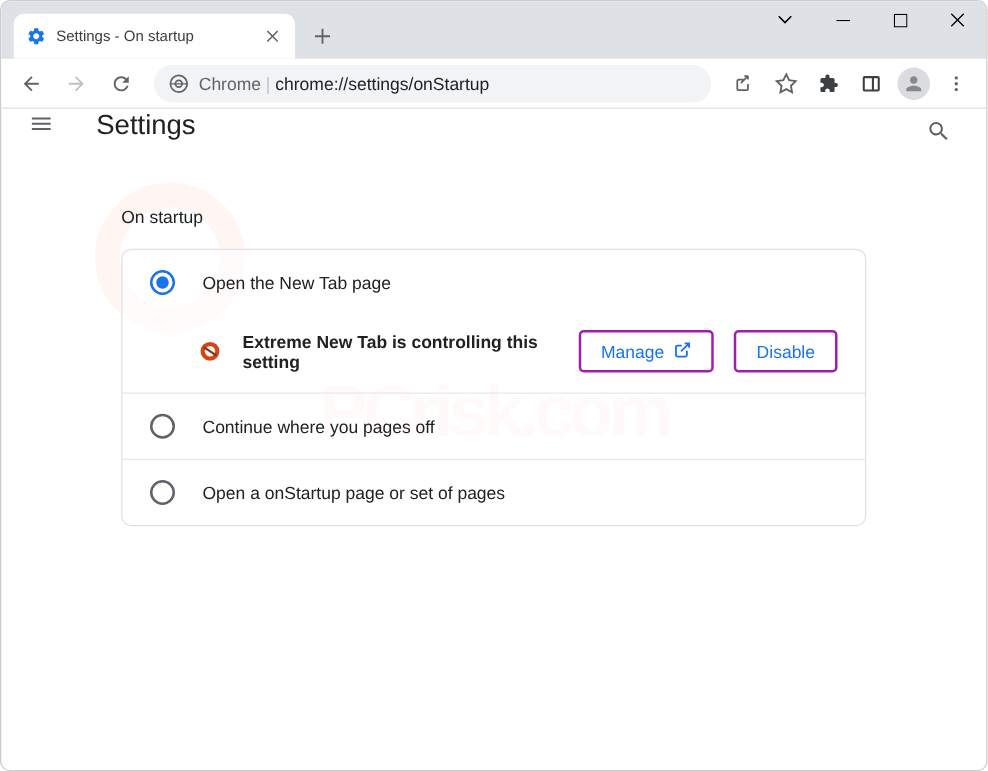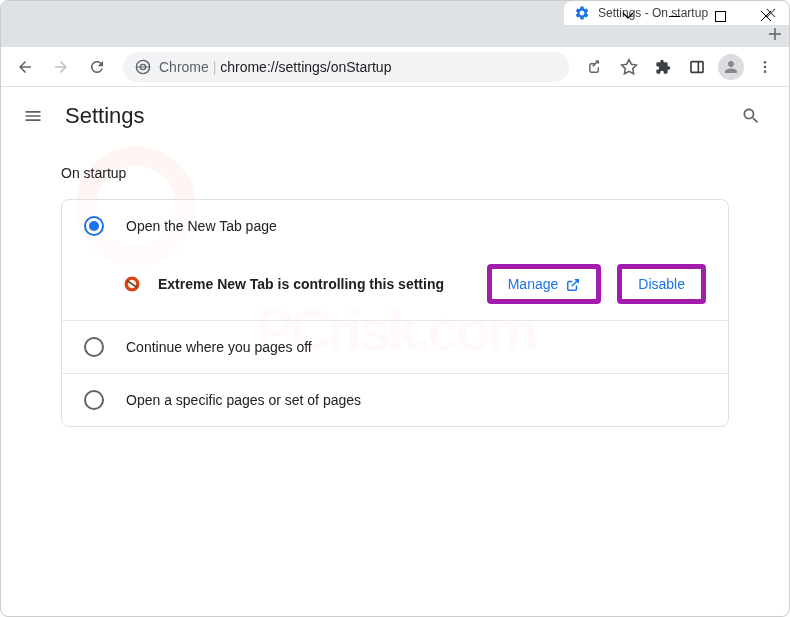--- a/index.html
+++ b/index.html
@@ -3,21 +3,21 @@
   <meta charset="utf-8">
   <style>
     * { box-sizing: border-box; margin: 0; padding: 0; font-family: "Segoe UI", Arial, sans-serif; }
     body { width: 790px; height: 617px; background: #fff; position: relative; overflow: hidden; border: 1px solid #ccc; border-radius: 8px; }
     
     
     .watermark { position: absolute; top: 50%; left: 50%; transform: translate(-50%, -60%); font-size: 58px; font-weight: bold; color: rgba(255, 100, 60, 0.08); letter-spacing: -4px; pointer-events: none; z-index: 1; white-space: nowrap; margin-top: 27px; }
     .watermark-circle { position: absolute; top: 145px; left: 75px; width: 120px; height: 120px; border: 20px solid rgba(255, 100, 60, 0.06); border-radius: 50%; pointer-events: none; z-index: 1; }
     
     
-    .titlebar { height: 46px; background: #dee1e6; display: flex; align-items: flex-end; padding-left: 10px; position: relative; flex-direction: column; }
+    .titlebar { height: 46px; background: #dee1e6; display: flex; align-items: flex-end; padding-left: 10px; position: relative; }
     .tab { background: #fff; height: 36px; width: 225px; border-radius: 8px 8px 0 0; display: flex; align-items: center; padding: 0 10px; gap: 8px; font-size: 12px; color: #3c4043; }
     .tab-icon { width: 16px; height: 16px; display: flex; align-items: center; justify-content: center; }
     .tab-title { flex: 1; white-space: nowrap; overflow: hidden; text-overflow: ellipsis; }
     .tab-close { width: 16px; height: 16px; display: flex; align-items: center; justify-content: center; color: #5f6368; cursor: pointer; }
     .new-tab { width: 28px; height: 28px; display: flex; align-items: center; justify-content: center; margin-left: 8px; margin-bottom: 4px; color: #5f6368; cursor: pointer; border-radius: 50%; }
     .window-controls { position: absolute; right: 0; top: 0; display: flex; height: 30px; }
     .win-btn { width: 46px; height: 30px; display: flex; align-items: center; justify-content: center; color: #000; cursor: pointer; }
     .win-chevron { width: 46px; height: 30px; display: flex; align-items: center; justify-content: center; color: #000; }
     
     
@@ -26,37 +26,37 @@
     .nav-btn.disabled { color: #bdc1c6; cursor: default; }
     .omnibox { flex: 1; height: 30px; background: #f1f3f4; border-radius: 15px; display: flex; align-items: center; padding: 0 12px; margin: 0 6px; gap: 8px; font-size: 14px; color: #5f6368; }
     .omnibox-url { color: #202124; }
     .omnibox-prefix { color: #5f6368; }
     .omnibox-divider { color: #c0c0c0; }
     .toolbar-right { display: flex; align-items: center; gap: 2px; }
     .tool-btn { width: 32px; height: 32px; display: flex; align-items: center; justify-content: center; border-radius: 50%; cursor: pointer; color: #5f6368; }
     .avatar { width: 26px; height: 26px; background: #dadce0; border-radius: 50%; display: flex; align-items: center; justify-content: center; }
     
     
-    .settings-header { height: 58px; display: flex; align-items: center; padding: 0 20px; gap: 20px; position: relative; z-index: 2; }
+    .settings-header { height: 58px; display: flex; padding: 0 20px; gap: 32px; position: relative; z-index: 2; }
     .hamburger { width: 24px; height: 24px; display: flex; align-items: center; justify-content: center; cursor: pointer; color: #5f6368; }
     .settings-title { font-size: 22px; font-weight: 500; color: #202124; }
     .search-btn { margin-left: auto; width: 36px; height: 36px; display: flex; align-items: center; justify-content: center; cursor: pointer; color: #5f6368; }
     
     
-    .content { padding: 8px 60px; position: relative; z-index: 2; }
+    .content { padding: 8px 96px; position: relative; z-index: 2; }
     .section-title { font-size: 14px; color: #202124; margin-bottom: 18px; margin-top: 12px; }
     .card { border: 1px solid #e0e0e0; border-radius: 8px; background: rgba(255,255,255,0.6); }
     .radio-row { display: flex; align-items: center; padding: 16px 22px; gap: 22px; font-size: 14px; color: #202124; cursor: pointer; }
     .radio { width: 20px; height: 20px; border: 2px solid #5f6368; border-radius: 50%; flex-shrink: 0; position: relative; }
     .radio.selected { border-color: #1a73e8; }
     .radio.selected::after { content: ''; position: absolute; top: 3px; left: 3px; width: 10px; height: 10px; background: #1a73e8; border-radius: 50%; }
     .extension-row { display: flex; align-items: center; padding: 12px 22px 16px 60px; gap: 16px; }
     .ext-icon { width: 20px; height: 20px; flex-shrink: 0; }
     .ext-text { flex: 1; font-size: 14px; color: #202124; font-weight: bold; }
-    .btn-outline { border: 5px solid #a21caf; background: #fff; color: #1a73e8; font-size: 14px; padding: 7px 16px; border-radius: 4px; cursor: pointer; display: flex; align-items: flex-end; gap: 8px; font-weight: 500; }
+    .btn-outline { border: 2px solid #a21caf; background: #fff; color: #1a73e8; font-size: 14px; padding: 7px 16px; border-radius: 4px; cursor: pointer; display: flex; align-items: flex-start; gap: 8px; font-weight: 500; }
     .divider { height: 1px; background: #e8e8e8; margin: 0; }
     
     svg { display: block; }
   </style>
 </head>
 <body>
 
 <div class="watermark-circle"></div>
 <div class="watermark">PCrisk.com</div>
 
@@ -215,16 +215,16 @@
       </button>
     </div>
     <div class="divider"></div>
     <div class="radio-row">
       <div class="radio"></div>
       <span>Continue where you pages off</span>
     </div>
     <div class="divider"></div>
     <div class="radio-row">
       <div class="radio"></div>
-      <span>Open a specific pages or set of pages</span>
+      <span>Open a onStartup page or set of pages</span>
     </div>
   </div>
 </div>
 
 </body></html>

